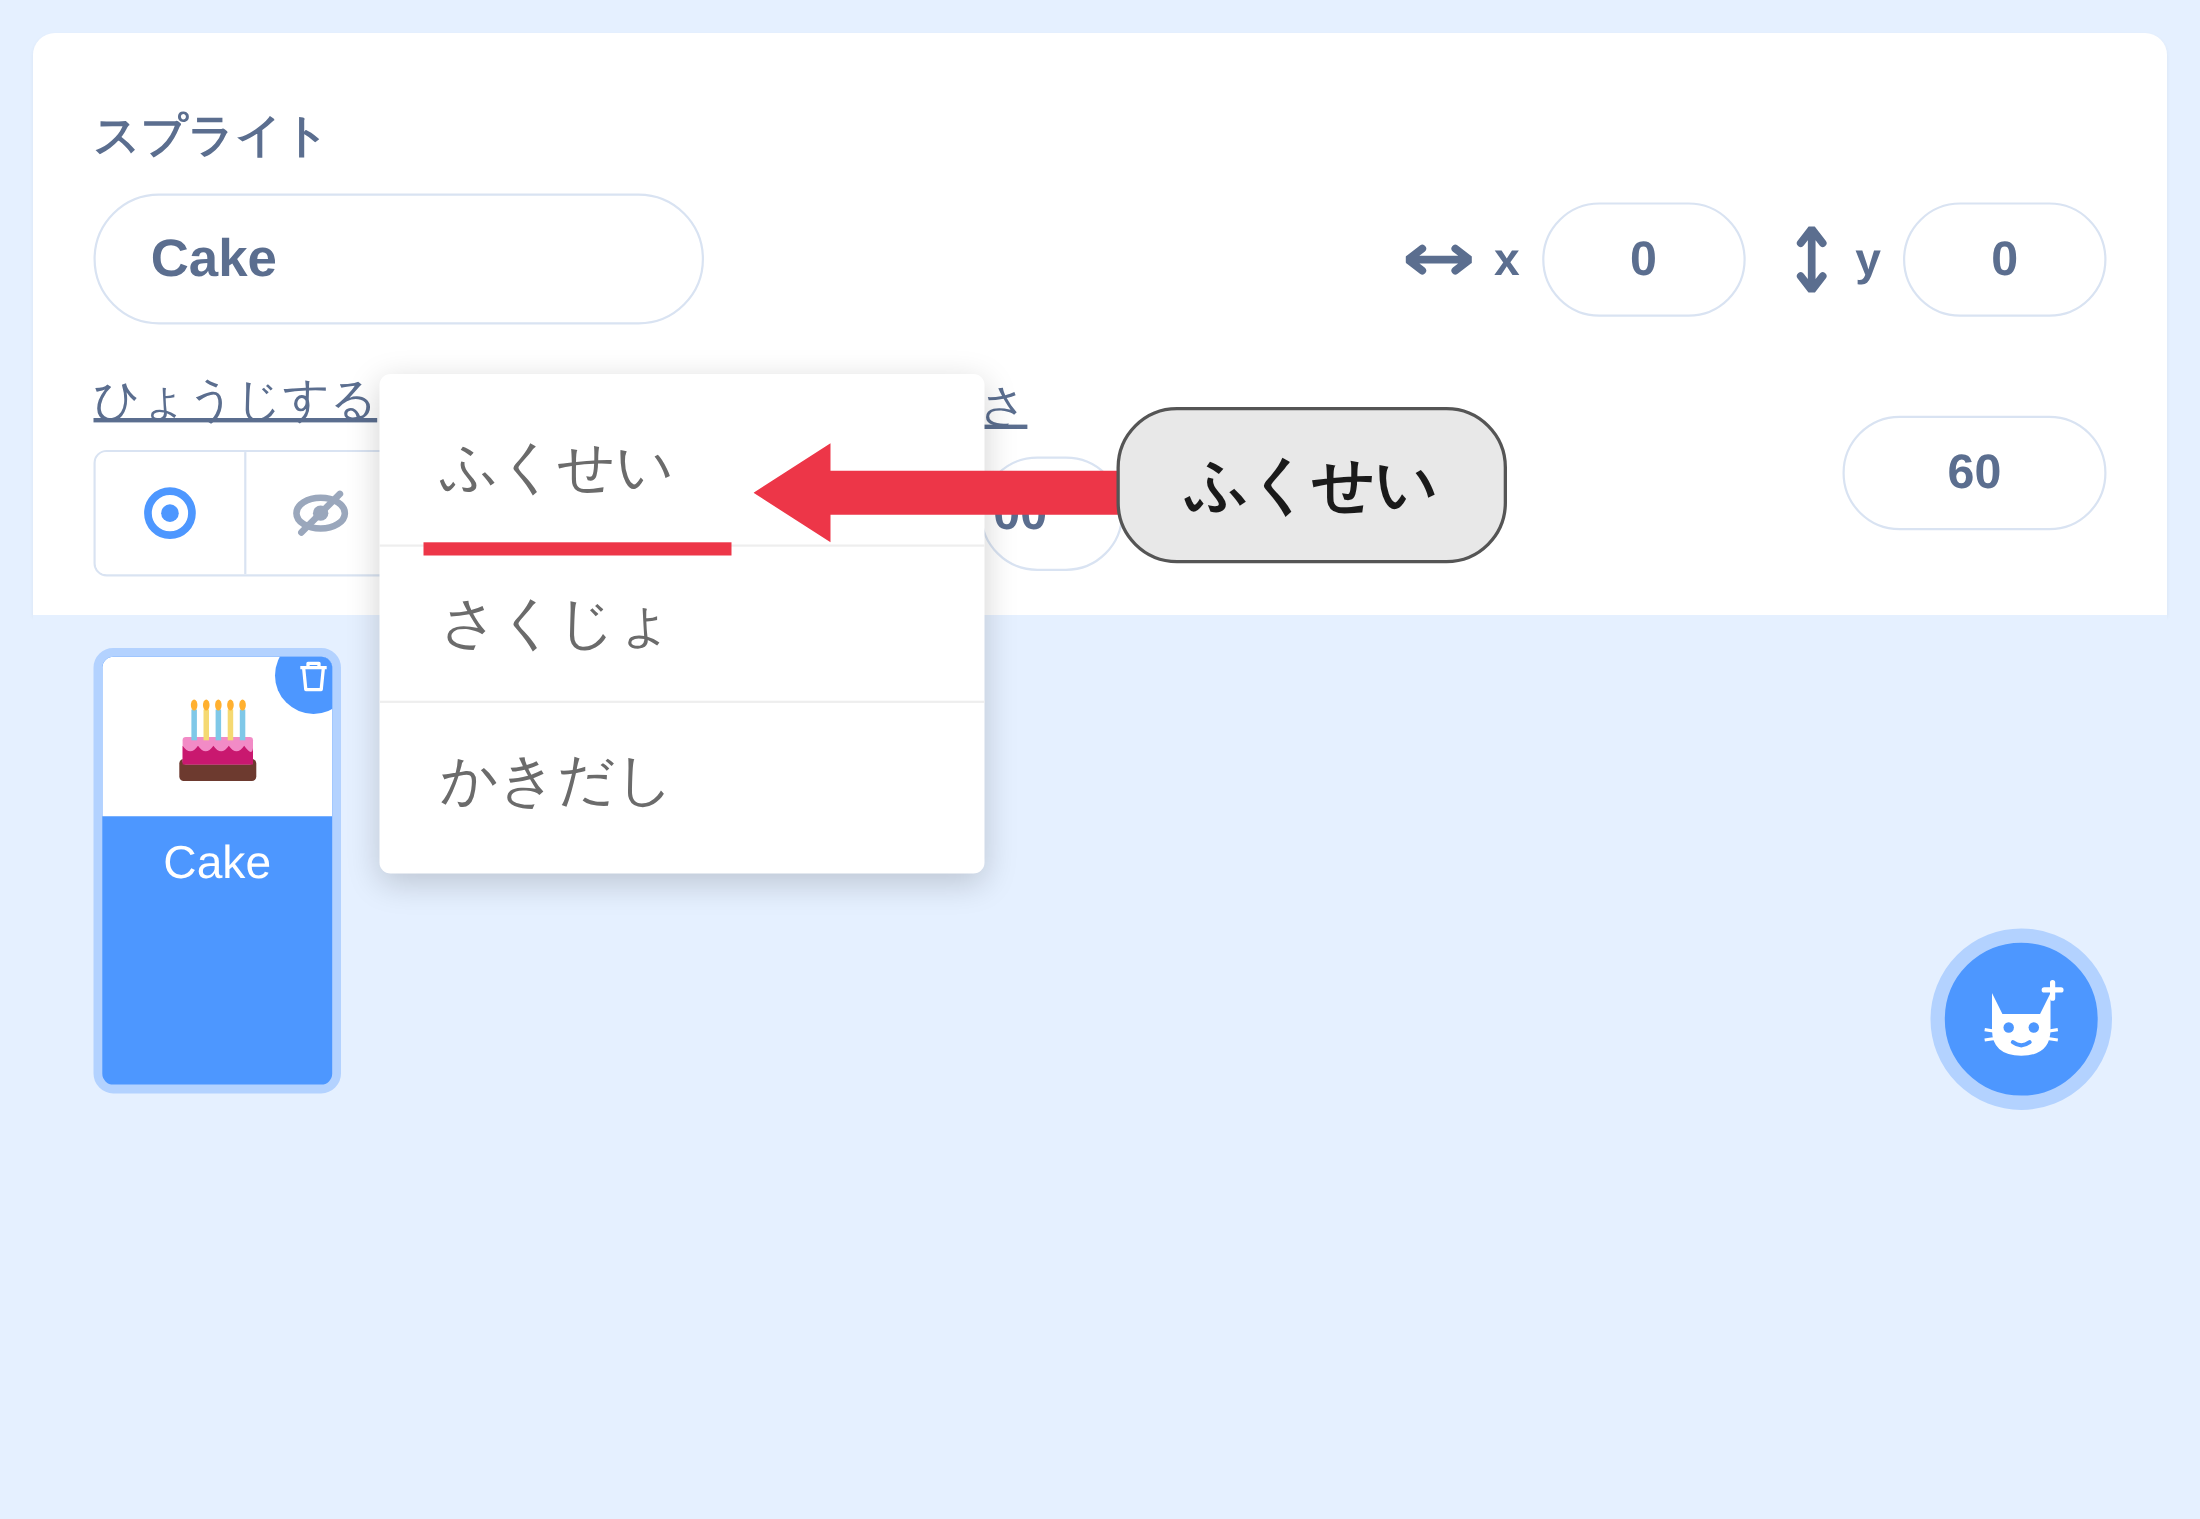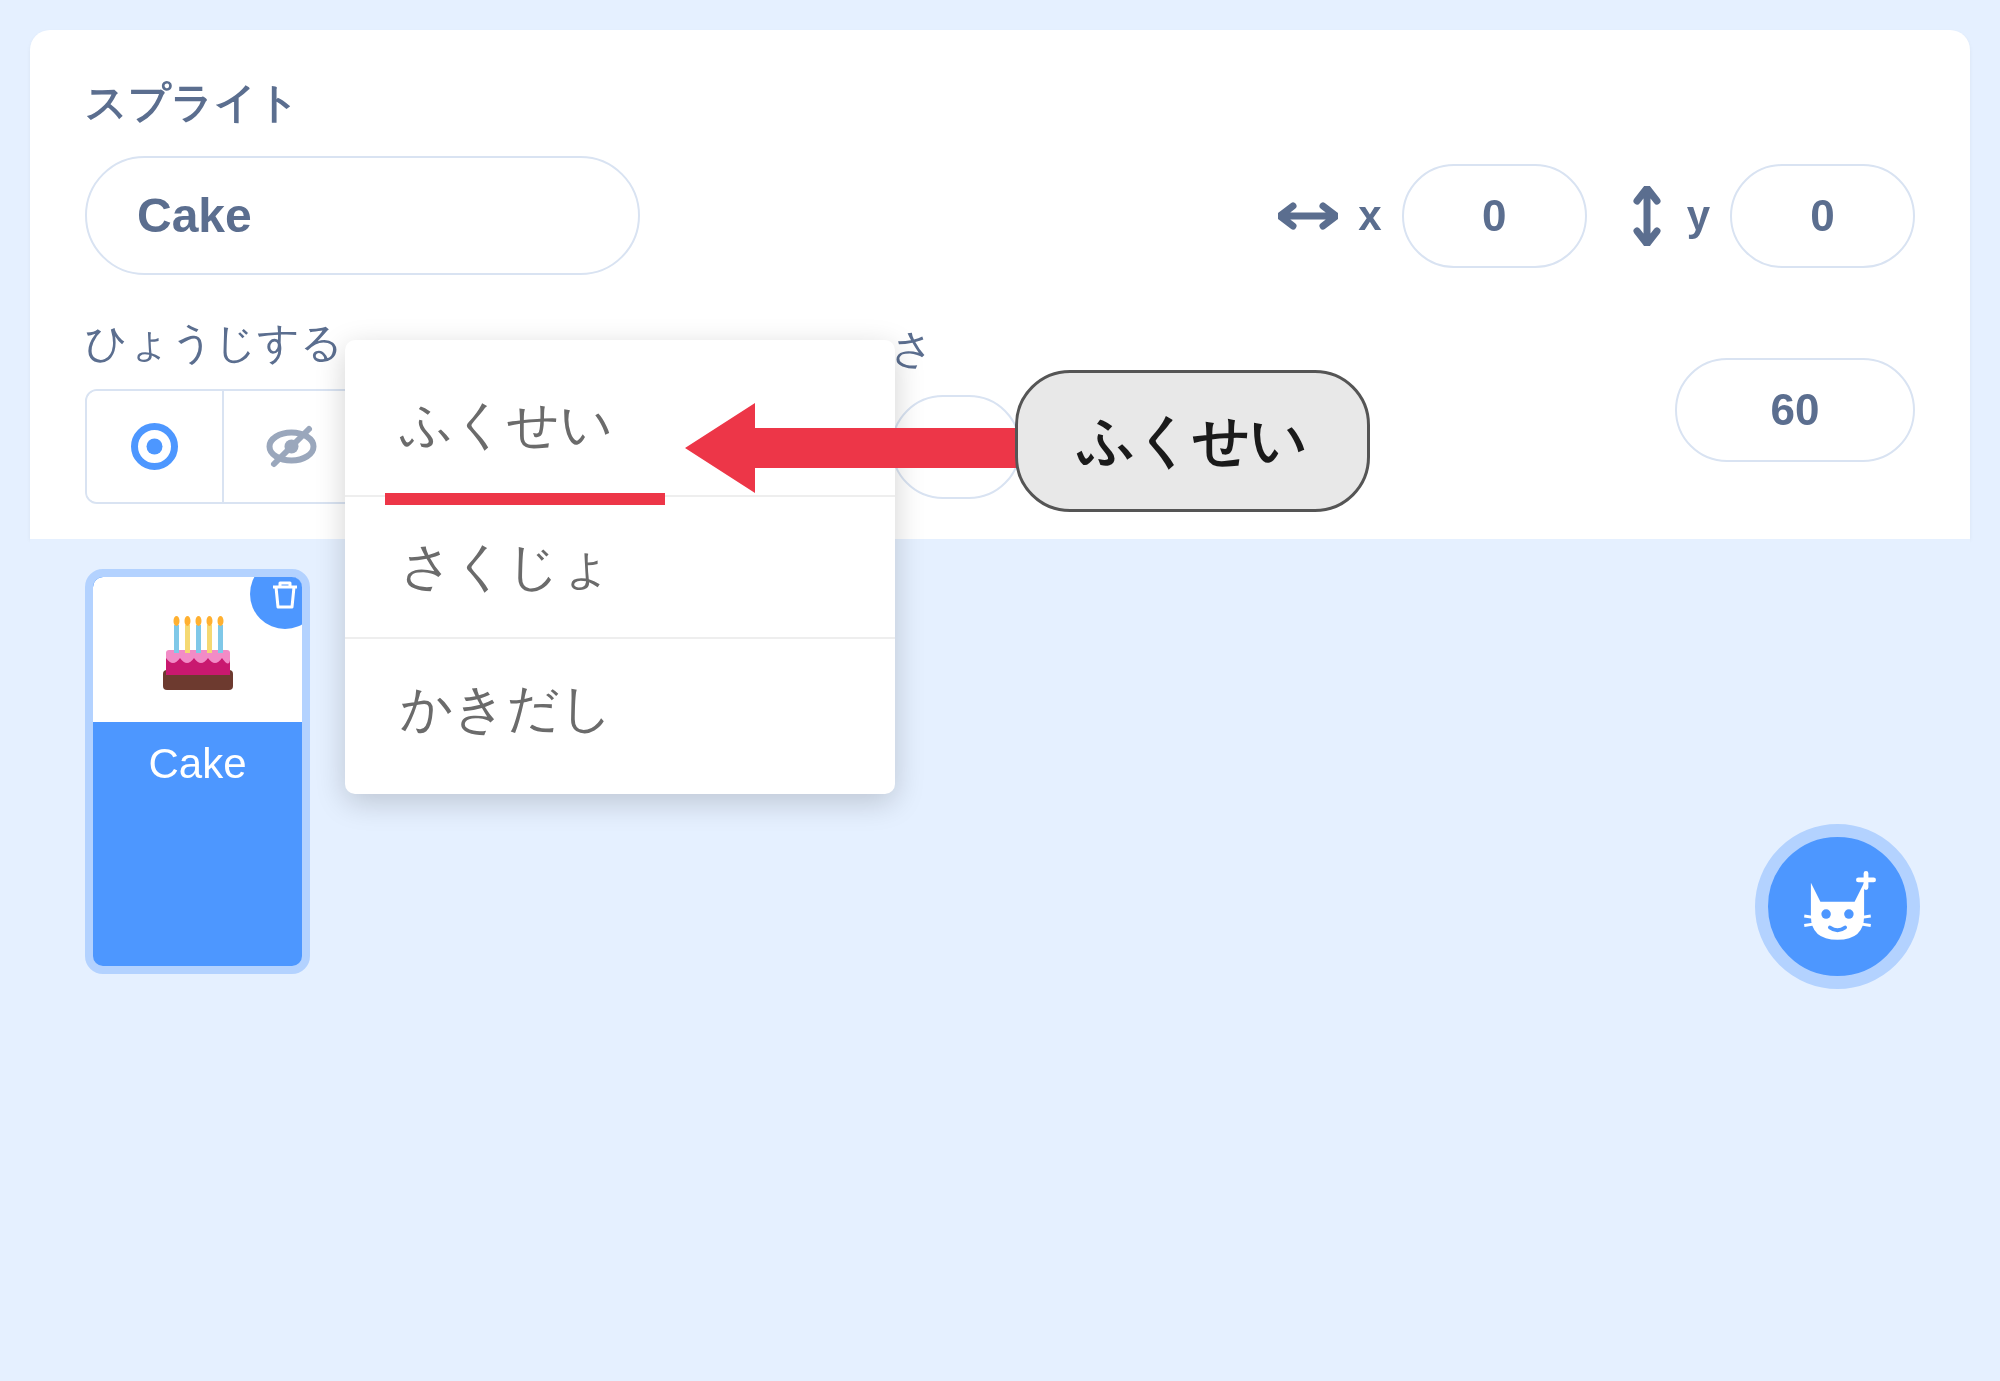--- a/index.html
+++ b/index.html
@@ -15,20 +15,21 @@
       background: #fff;
       border-radius: 20px 20px 0 0;
       padding: 45px 55px 35px 55px;
       box-shadow: 0 2px 4px rgba(0,0,0,0.05);
     }
     .sprite-label {
       color: #5b6e8f;
       font-size: 42px;
       font-weight: 700;
       margin-bottom: 25px;
+      margin-top: 20px;
     }
     .row1 {
       display: flex;
       align-items: center;
       gap: 40px;
       margin-bottom: 40px;
     }
     .name-input {
       border: 2.5px solid #d9e3f2;
       border-radius: 80px;
@@ -65,20 +66,21 @@
       gap: 90px;
     }
     .field-group {
       display: flex;
       flex-direction: column;
       gap: 18px;
     }
     .field-label {
       color: #5b6e8f;
       font-size: 42px;
+      text-decoration: underline;
     }
     .toggle-group {
       display: flex;
       border: 2.5px solid #d9e3f2;
       border-radius: 12px;
       overflow: hidden;
     }
     .toggle-btn {
       padding: 28px 40px;
       background: #fff;

